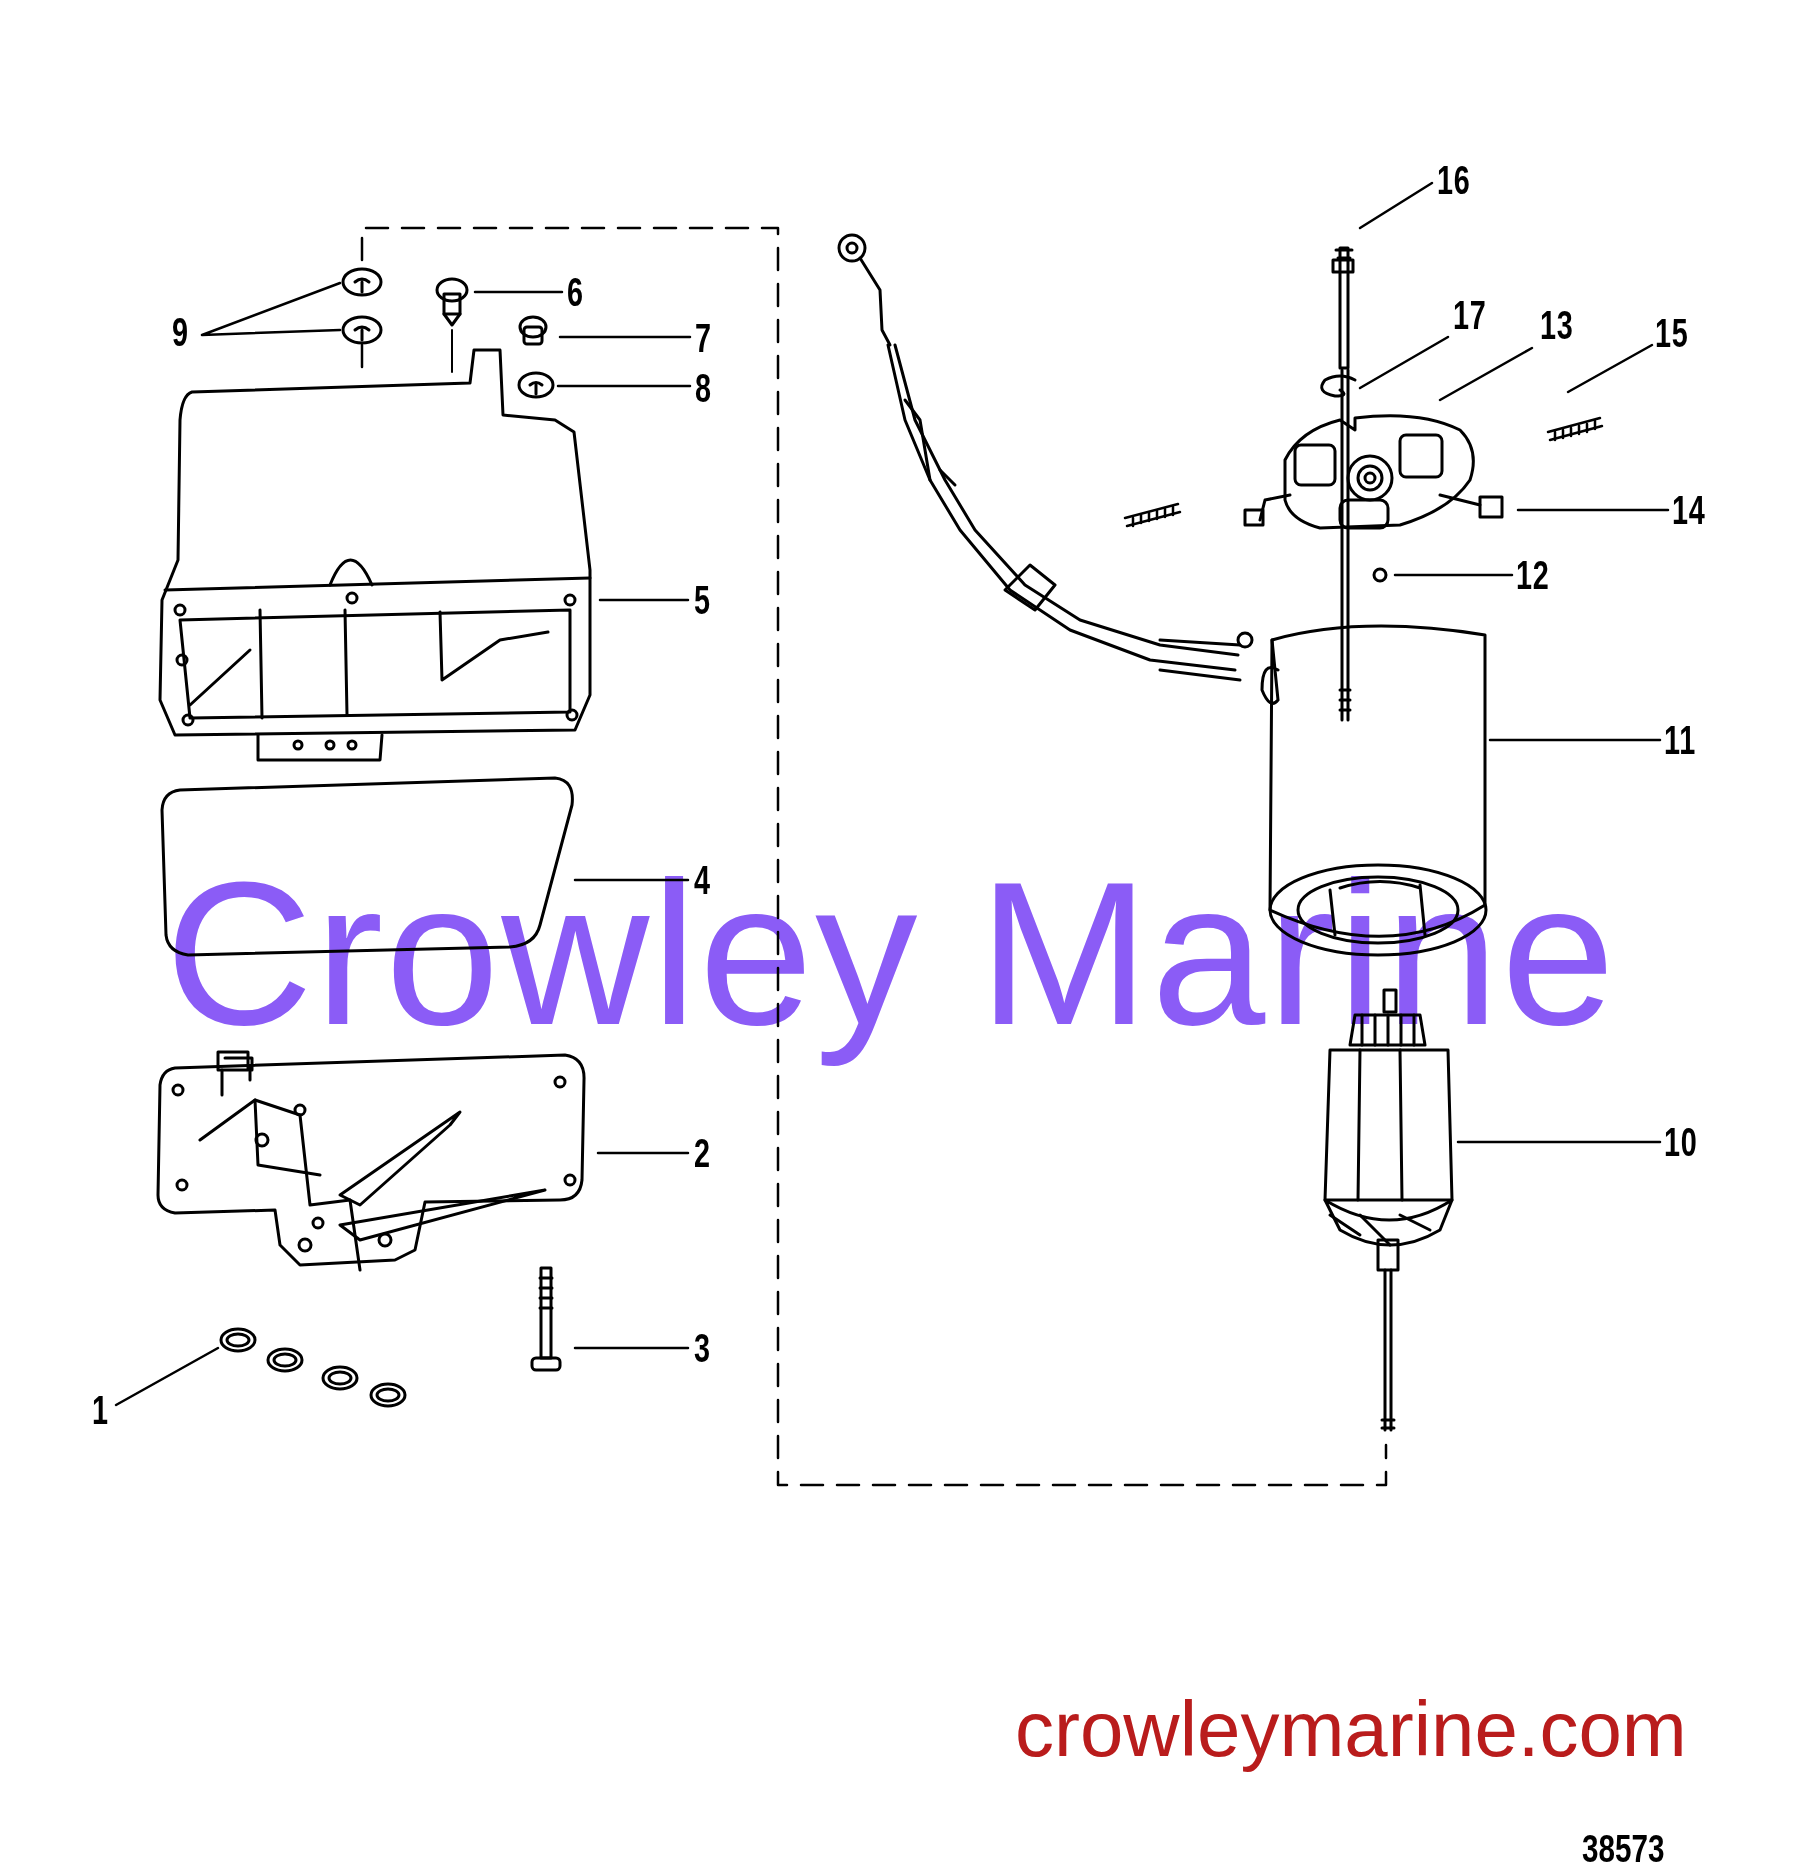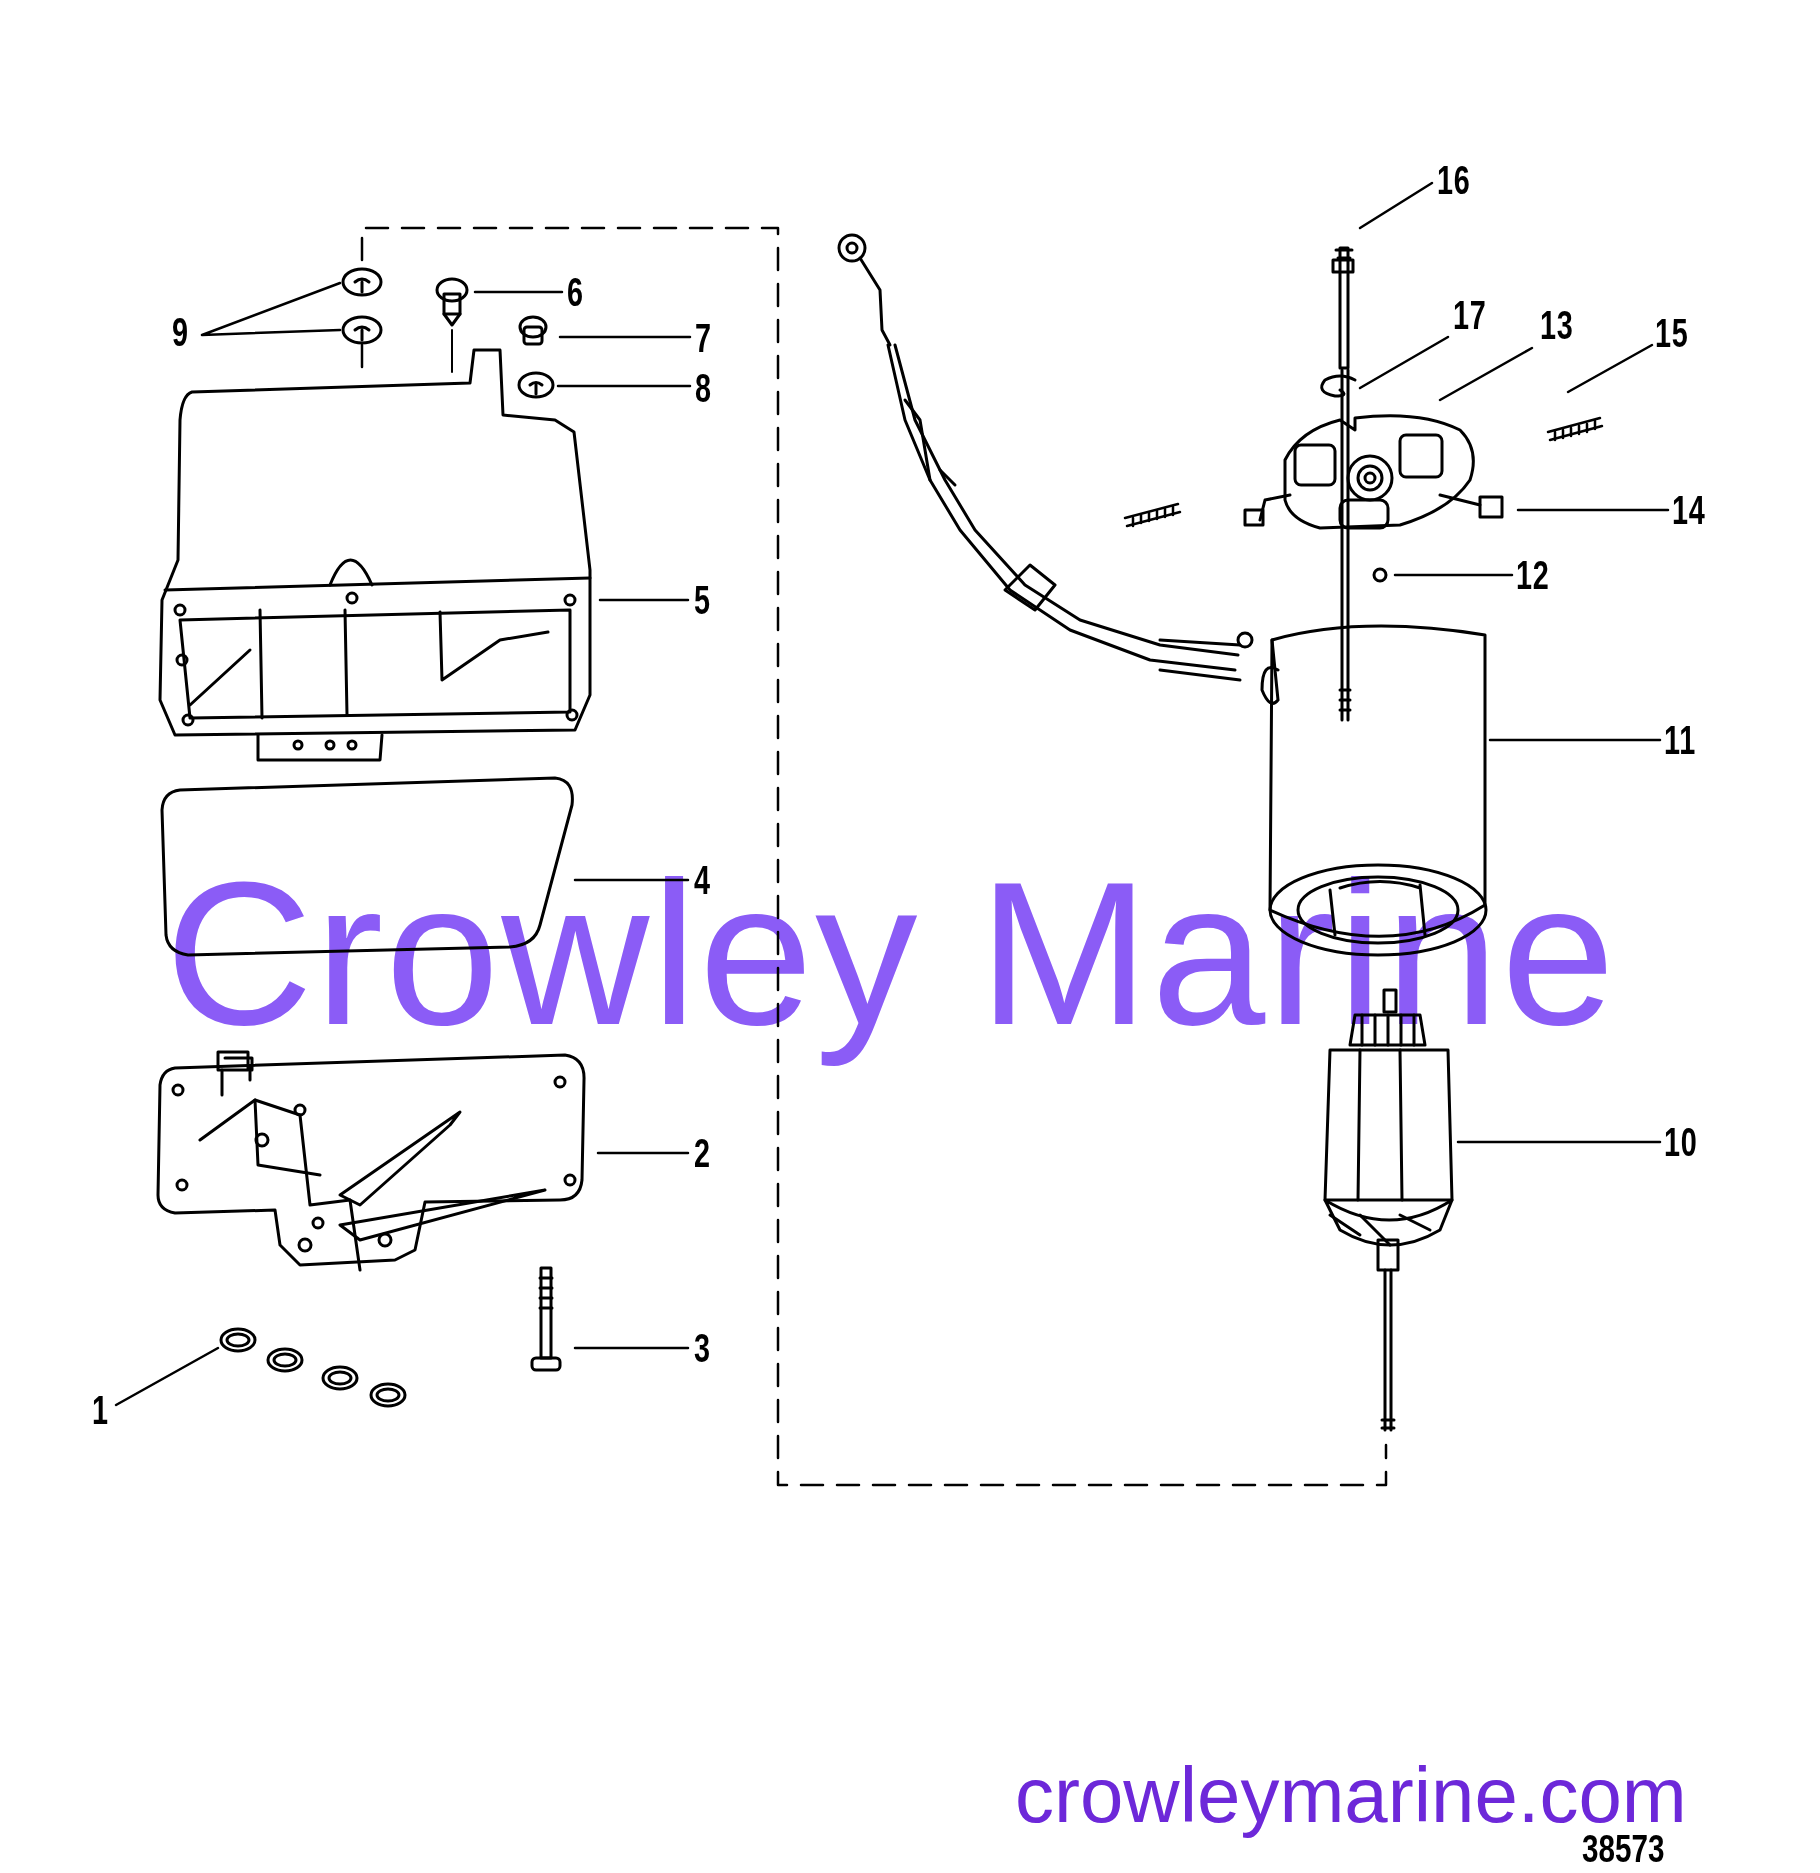--- a/index.html
+++ b/index.html
@@ -1,20 +1,20 @@
 <!DOCTYPE html>
 <html><head>
 <meta charset="utf-8">
 <style>
   html, body { margin:0; padding:0; background:#ffffff; }
   #canvas { position:relative; width:1820px; height:1873px; background:#fff; overflow:hidden; font-family:"Liberation Sans", sans-serif; }
   svg#diagram { position:absolute; left:0; top:0; }
   .callout { position:absolute; font-family:"Liberation Sans", sans-serif; font-weight:bold; font-size:40px; color:#000; transform:scaleX(0.72); transform-origin:left top; line-height:1; letter-spacing:1px; }
   .watermark { position:absolute; left:165px; top:850px; font-family:"Liberation Sans", sans-serif; font-size:205px; color:#8b5cf6; letter-spacing:2px; white-space:nowrap; line-height:1; }
-  .site { position:absolute; left:1015px; top:1756px; font-family:"Liberation Sans", sans-serif; font-size:78px; color:#6d28d9; line-height:1; }
+  .site { position:absolute; left:1015px; top:1690px; font-family:"Liberation Sans", sans-serif; font-size:78px; color:#b91c1c; line-height:1; }
   .fignum { position:absolute; left:1582px; top:1830px; font-family:"Liberation Sans", sans-serif; font-weight:bold; font-size:38px; color:#000; transform:scaleX(0.78); transform-origin:left top; line-height:1; }
 </style>
 </head>
 <body>
 
 <div id="canvas">
 
   <div class="watermark">Crowley Marine</div>
 
   <svg id="diagram" width="1820" height="1873" viewBox="0 0 1820 1873" fill="none" stroke="#000" stroke-width="3" stroke-linecap="round" stroke-linejoin="round">

